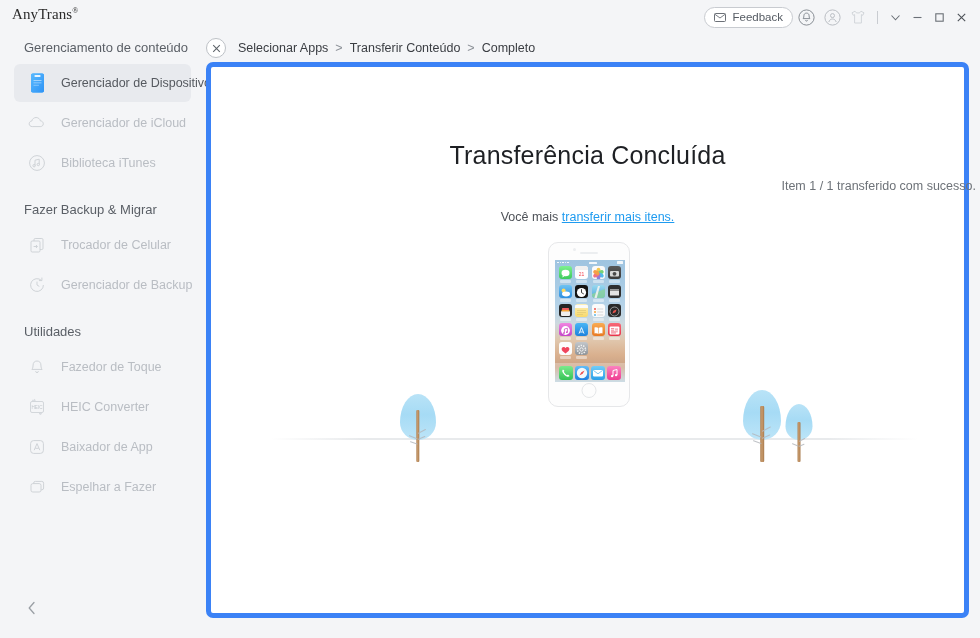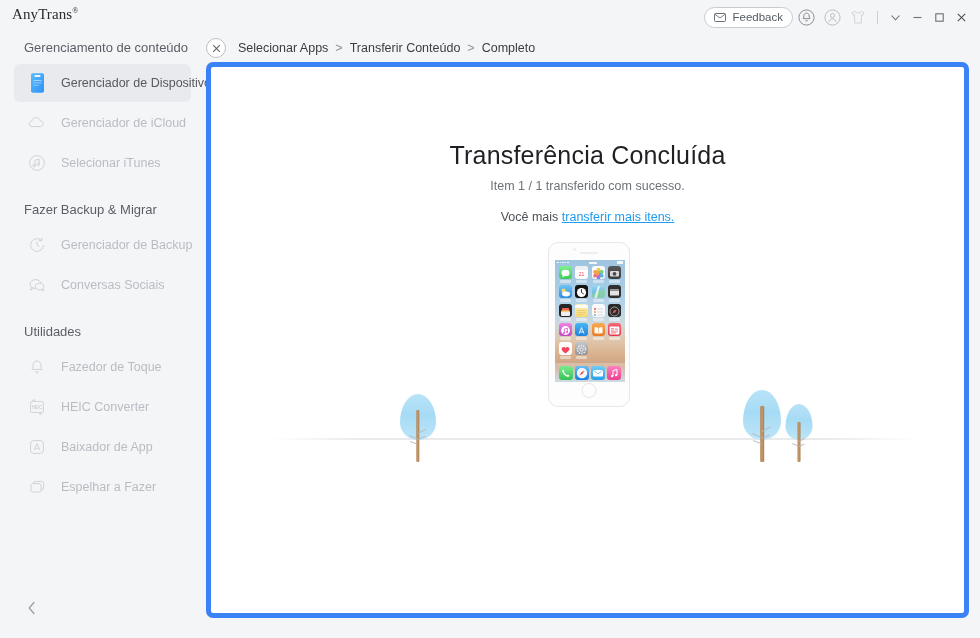--- a/index.html
+++ b/index.html
@@ -103,22 +103,22 @@
     border: 5px solid #3b82f6;
     border-radius: 7px;
   }
 
   .headline {
     position: absolute; top: 74px; left: 0; width: 100%;
     text-align: center;
     font-size: 25px; color: #1e2024; letter-spacing: .2px;
   }
   .subline {
-    position: absolute; top: 112px; left: 0; width: 100%;
-    text-align: center;
+    position: absolute; top: 112px; left: 12px; width: 100%;
+    text-align: right;
     font-size: 12.5px; color: #6d7278;
   }
   .linkline {
     position: absolute; top: 143px; left: 0; width: 100%;
     text-align: center;
     font-size: 12.5px; color: #4e5258;
   }
   .linkline a {
     color: #1e9bf0; text-decoration: underline; cursor: pointer;
   }
@@ -311,48 +311,47 @@
 
     <div class="sb-item">
       <span class="sb-ico">
         <svg width="22" height="22" viewBox="0 0 22 22">
             <circle cx="11" cy="11" r="7.4" fill="none" stroke="#cfd3d7" stroke-width="1"></circle>
             <path d="M9 13.6V8.2l4.2-1v5.2" fill="none" stroke="#cfd3d7" stroke-width="1"></path>
             <circle cx="8.1" cy="13.7" r="1.2" fill="none" stroke="#cfd3d7" stroke-width="1"></circle>
             <circle cx="12.3" cy="12.5" r="1.2" fill="none" stroke="#cfd3d7" stroke-width="1"></circle>
           </svg>
       </span>
-      <span class="sb-label">Selecionar iTunes</span>
+      <span class="sb-label">Biblioteca iTunes</span>
     </div>
 
     <div class="sb-section later">Fazer Backup &amp; Migrar</div>
 
+    <div class="sb-item">
+      <span class="sb-ico">
+        <svg width="22" height="22" viewBox="0 0 22 22">
+            <rect x="8" y="4.5" width="9" height="11" rx="1.2" fill="none" stroke="#cfd3d7" stroke-width="1"></rect>
+            <rect x="5" y="7" width="9" height="11" rx="1.2" fill="#f4f5f7" stroke="#cfd3d7" stroke-width="1"></rect>
+            <path d="M7.6 12.5h3.6M10 11l1.4 1.5L10 14" fill="none" stroke="#cfd3d7" stroke-width="1"></path>
+          </svg>
+      </span>
+      <span class="sb-label">Trocador de Celular</span>
+    </div>
 
     <div class="sb-item">
       <span class="sb-ico">
         <svg width="22" height="22" viewBox="0 0 22 22">
             <path d="M17.4 11a6.4 6.4 0 1 1-1.9-4.5" fill="none" stroke="#cfd3d7" stroke-width="1"></path>
             <path d="M15.9 3.6v3h-3" fill="none" stroke="#cfd3d7" stroke-width="1"></path>
             <path d="M11 7.6V11l2.3 1.4" fill="none" stroke="#cfd3d7" stroke-width="1"></path>
           </svg>
       </span>
       <span class="sb-label">Gerenciador de Backup</span>
     </div>
 
-    <div class="sb-item">
-      <span class="sb-ico">
-        <svg width="22" height="22" viewBox="0 0 22 22">
-            <ellipse cx="9.6" cy="10" rx="5.6" ry="4.4" fill="none" stroke="#cfd3d7" stroke-width="1"></ellipse>
-            <path d="M5.6 13.2 4.3 16l3.2-1.6" fill="none" stroke="#cfd3d7" stroke-width="1"></path>
-            <ellipse cx="13.6" cy="12.6" rx="4.2" ry="3.3" fill="#f4f5f7" stroke="#cfd3d7" stroke-width="1"></ellipse>
-            <path d="M16.6 14.8 18 16.9l-2.6-1.1" fill="none" stroke="#cfd3d7" stroke-width="1"></path>
-          </svg>
-      </span>
-      <span class="sb-label">Conversas Sociais</span>
-    </div>
 
     <div class="sb-section later">Utilidades</div>
 
     <div class="sb-item">
       <span class="sb-ico">
         <svg width="22" height="22" viewBox="0 0 22 22">
             <path d="M11 5c-2.4 0-3.9 1.7-3.9 4 0 3.3-1.2 4.4-1.2 4.4h10.2s-1.2-1.1-1.2-4.4c0-2.3-1.5-4-3.9-4z" fill="none" stroke="#cfd3d7" stroke-width="1" stroke-linejoin="round"></path>
             <path d="M9.6 15.2c0 .8.6 1.4 1.4 1.4s1.4-.6 1.4-1.4" fill="none" stroke="#cfd3d7" stroke-width="1"></path>
           </svg>
       </span>

